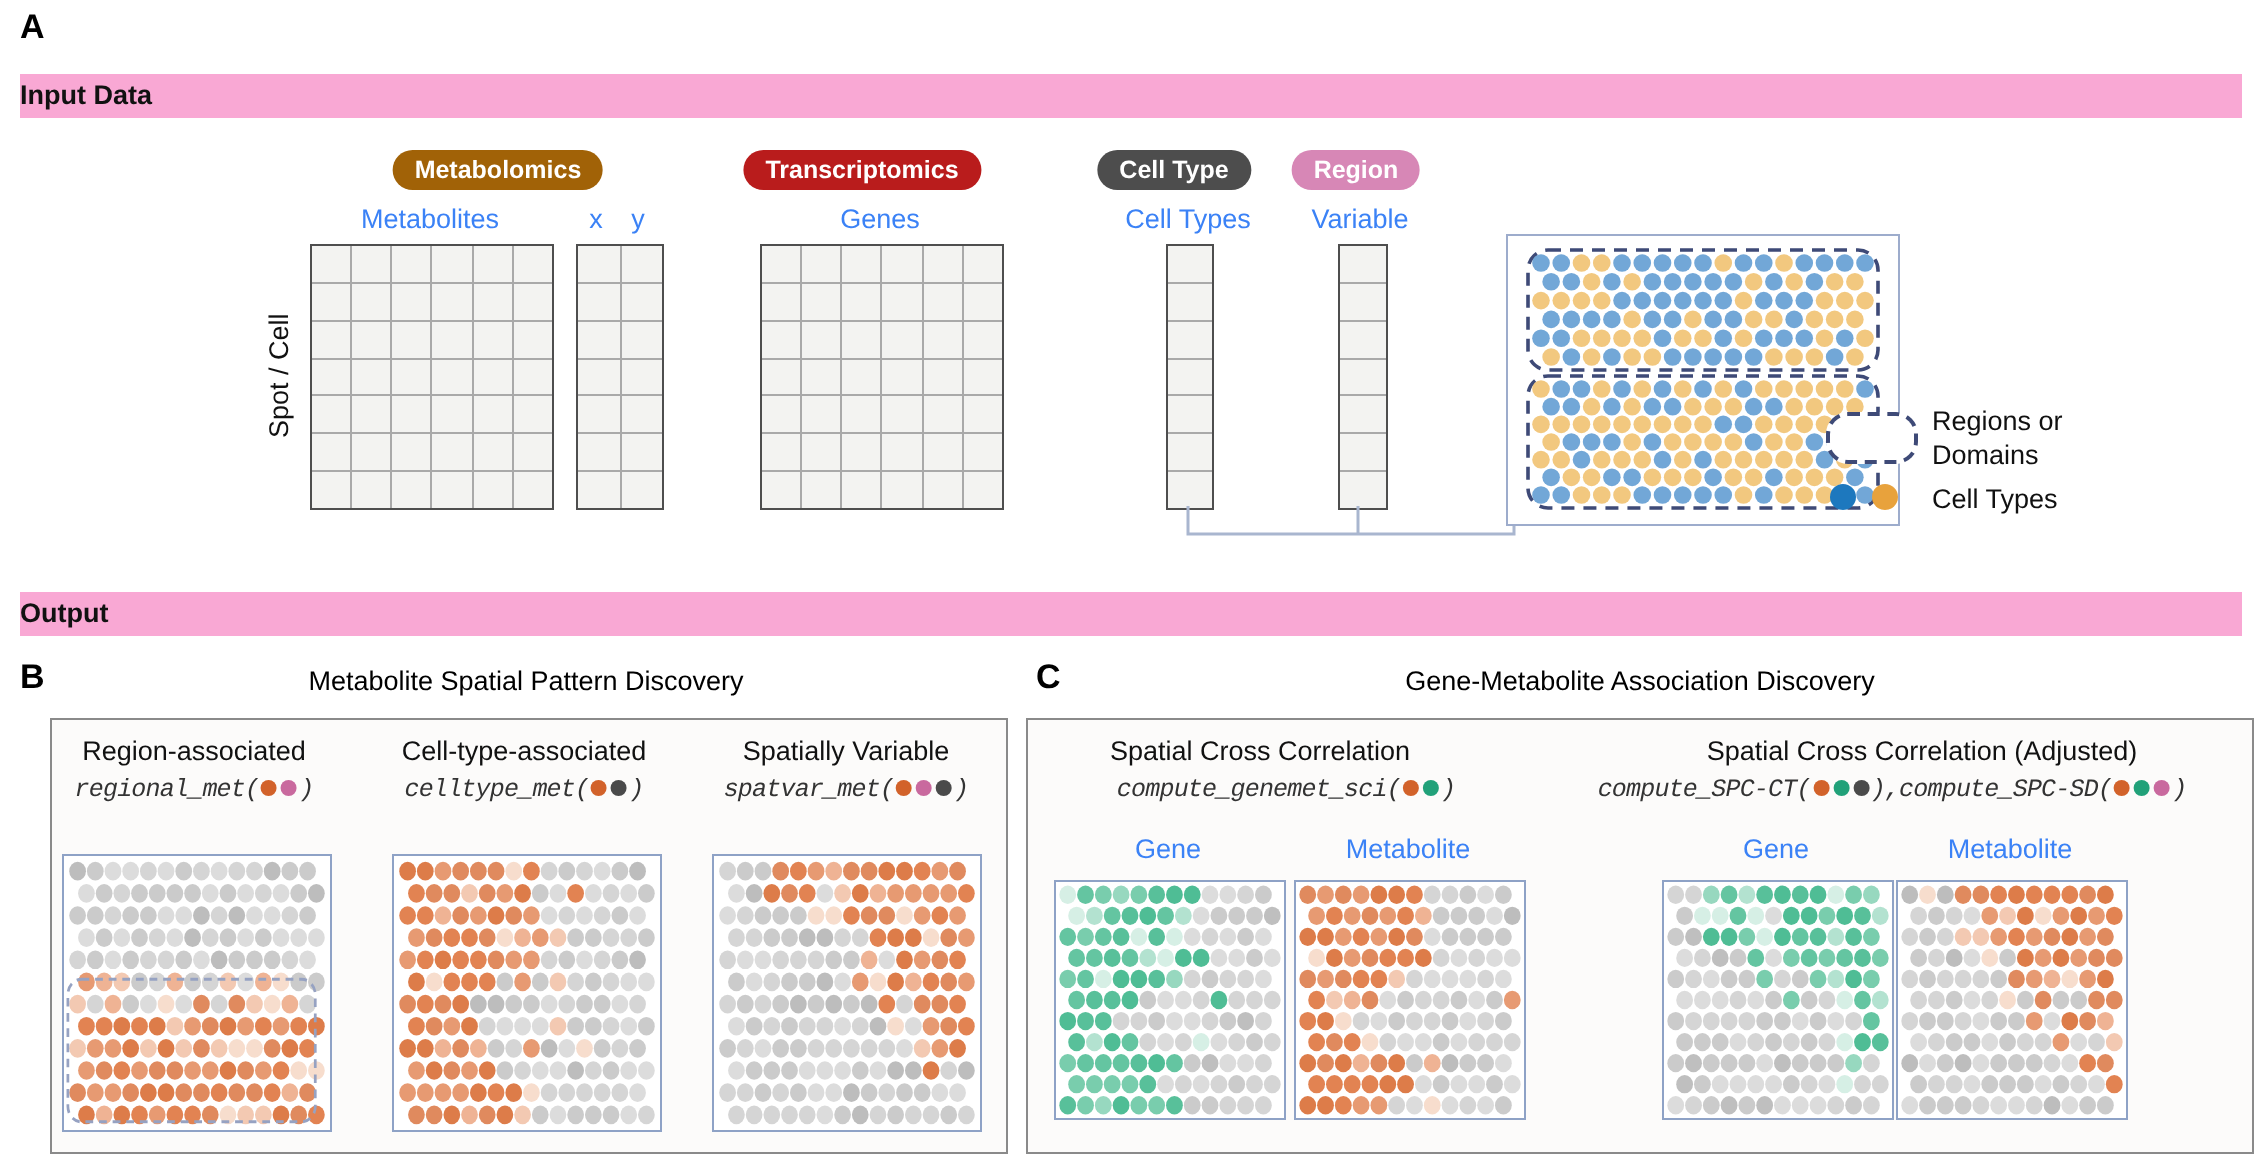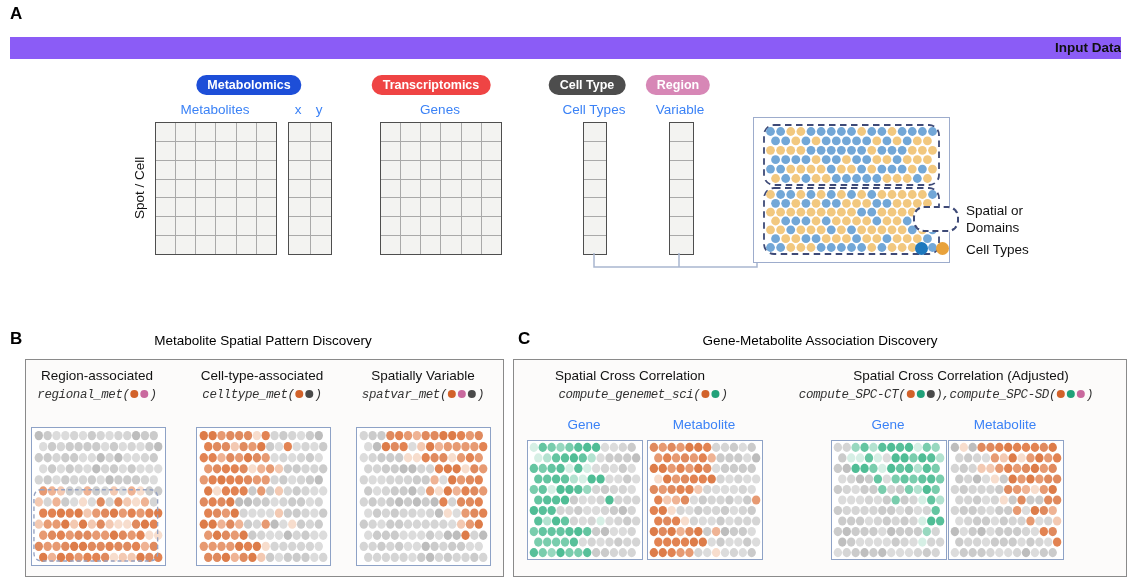--- a/index.html
+++ b/index.html
@@ -1,21 +1,21 @@
 <!DOCTYPE html>
 <html><head>
 <meta charset="utf-8">
 <style>
   html,body{margin:0;padding:0;background:#ffffff;}
   .canvas{position:relative;width:1131px;height:583px;background:#ffffff;
           font-family:"Liberation Sans",sans-serif;color:#1a1a1a;overflow:hidden;}
   .abs{position:absolute;}
   .panel-letter{position:absolute;font-weight:bold;font-size:17px;color:#000;}
-  .section-bar{position:absolute;left:10px;width:1111px;height:22px;background:#8b5cf6;
-               font-weight:bold;font-size:13.5px;color:#111;text-align:right;line-height:22px;}
+  .section-bar{position:absolute;left:10px;width:1111px;height:22px;background:#f9a8d4;
+               font-weight:bold;font-size:13.5px;color:#111;text-align:left;line-height:22px;}
   .badge{position:absolute;transform:translateX(-50%);color:#fff;font-weight:bold;
          font-size:12.5px;line-height:20px;height:20px;padding:0 11px;border-radius:11px;white-space:nowrap;}
   .axis-label{position:absolute;transform:translateX(-50%);font-size:13.5px;color:#3b82f6;white-space:nowrap;}
   .matrix{position:absolute;border:1.5px solid #4E4E4E;background:#A9A9A9;display:grid;gap:1px;}
   .matrix .cell{background:#F3F3F1;}
   .vert-label{position:absolute;writing-mode:vertical-rl;transform:rotate(180deg);
               font-size:13.5px;color:#111;text-align:center;}
   .plot-box{position:absolute;background:#fff;border:1.5px solid #8EA2C6;}
   .plot-box-a{position:absolute;background:#fff;border:1.5px solid #9DACCC;}
   .panel-box{position:absolute;border:1.5px solid #8A8A8A;background:#FCFBFA;}
@@ -32,22 +32,22 @@
 </style>
 </head>
 <body>
 
 <div class="canvas">
 
   <div class="panel-letter" style="left:10px;top:4px;">A</div>
 
   <div class="section-bar" style="top:37px;">Input Data</div>
 
-  <div class="badge" style="left: 249px; top: 75px; background: #1d4ed8;">Metabolomics</div>
-  <div class="badge" style="left: 431px; top: 75px; background: #ef4444;">Transcriptomics</div>
+  <div class="badge" style="left: 249px; top: 75px; background: #a16207;">Metabolomics</div>
+  <div class="badge" style="left: 431px; top: 75px; background: #b91c1c;">Transcriptomics</div>
   <div class="badge" style="left: 587px; top: 75px; background: rgb(77, 77, 77);">Cell Type</div>
   <div class="badge" style="left: 678px; top: 75px; background: rgb(215, 135, 182);">Region</div>
 
   <div class="axis-label" style="left:215px;top:102px;">Metabolites</div>
   <div class="axis-label" style="left:298px;top:102px;">x</div>
   <div class="axis-label" style="left:319px;top:102px;">y</div>
   <div class="axis-label" style="left:440px;top:102px;">Genes</div>
   <div class="axis-label" style="left:594px;top:102px;">Cell Types</div>
   <div class="axis-label" style="left:680px;top:102px;">Variable</div>
 
@@ -398,27 +398,28 @@
         <circle cx="138" cy="129.5" r="4.4" fill="#F2C87F"></circle>
         <circle cx="148.125" cy="129.5" r="4.4" fill="#F2C87F"></circle>
         <circle cx="158.25" cy="129.5" r="4.4" fill="#F2C87F"></circle>
         <circle cx="168.375" cy="129.5" r="4.4" fill="#72A7D7"></circle>
         <circle cx="178.5" cy="129.5" r="4.4" fill="#72A7D7"></circle>
       </svg>
     </div>
 
   <div class="legend-dash" style="left:913px;top:206px;width:42px;height:22px;"></div>
   <div class="legend-text" style="left:966px;top:202px;">
-    <div>Spatial or</div>
+    <div>Regions or</div>
     <div>Domains</div>
   </div>
   <div class="legend-dot" style="left: 915px; top: 242px; background: rgb(29, 120, 190);"></div>
   <div class="legend-dot" style="left: 936px; top: 242px; background: rgb(232, 162, 60);"></div>
   <div class="legend-text" style="left:966px;top:241px;">Cell Types</div>
 
+  <div class="section-bar" style="top:296px;">Output</div>
 
   <div class="panel-letter" style="left:10px;top:329px;">B</div>
   <div class="panel-title" style="left:263px;top:333px;">Metabolite Spatial Pattern Discovery</div>
   <div class="panel-box" style="left:25px;top:359px;width:477px;height:216px;"></div>
 
   <div class="sub-header" style="left:97px;top:368px;">Region-associated</div>
   <div class="sub-header" style="left:262px;top:368px;">Cell-type-associated</div>
   <div class="sub-header" style="left:423px;top:368px;">Spatially Variable</div>
 
   <div class="code-line" style="left:97px;top:388px;"><span>regional_met(</span><span class="code-dot" style="background: rgb(210, 98, 42);"></span><span class="code-dot" style="background: rgb(201, 105, 158);"></span><span>)</span></div>

